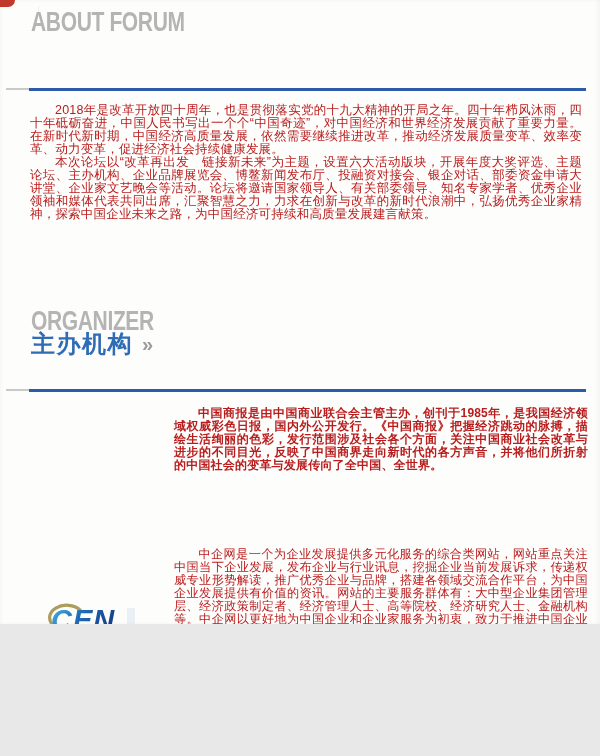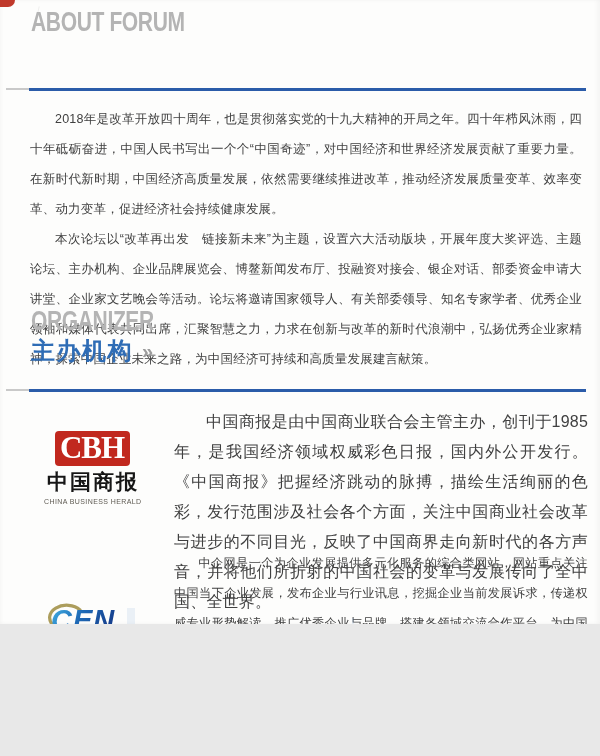--- a/index.html
+++ b/index.html
@@ -15,22 +15,22 @@
     transform:scaleX(0.78);transform-origin:left top;white-space:nowrap;letter-spacing:-0.5px;
   }
   .head-zh{
     position:absolute;left:31px;color:#2e6cb5;font-weight:800;font-size:24px;line-height:1.15;
     white-space:nowrap;letter-spacing:1.5px;
   }
   .head-zh .chev{color:#9c9c9c;font-size:20px;font-weight:700;margin-left:9px;letter-spacing:-2px;vertical-align:1px;}
   .rule-gray{position:absolute;left:6px;width:23px;height:2px;background:#c9c9c9;}
   .rule-blue{position:absolute;left:29px;width:557px;height:3px;background:#2b5ca9;}
   .body-col{
-    position:absolute;color:#404040;text-align:justify;
-    font-size:12.5px;line-height:30px;letter-spacing:0.2px;
+    position:absolute;color:#b91c1c;text-align:justify;
+    font-size:12.5px;line-height:13px;letter-spacing:0.2px;
   }
   .body-col p{margin:0;text-indent:2em;}
   
   .cbh-logo{position:absolute;left:44px;top:431px;width:96px;text-align:center;}
   .cbh-box{
     width:75px;height:35px;margin:0 auto;background:#c1281e;border-radius:4px;
     color:#ffffff;font-family:"Liberation Serif","DejaVu Serif",serif;font-weight:700;
     font-size:31px;line-height:33px;letter-spacing:-1px;
   }
   .cbh-zh{font-size:21px;font-weight:900;color:#161616;letter-spacing:2px;margin-right:-2px;margin-top:2px;white-space:nowrap;}
@@ -56,31 +56,26 @@
   <div class="head-en" style="top:9px;">ABOUT FORUM</div>
   <div class="rule-gray" style="top:88px;"></div>
   <div class="rule-blue" style="top:87.5px;"></div>
 
   <div class="body-col" style="left:30px;top:104px;width:552px;">
     <p>2018年是改革开放四十周年，也是贯彻落实党的十九大精神的开局之年。四十年栉风沐雨，四十年砥砺奋进，中国人民书写出一个个“中国奇迹”，对中国经济和世界经济发展贡献了重要力量。在新时代新时期，中国经济高质量发展，依然需要继续推进改革，推动经济发展质量变革、效率变革、动力变革，促进经济社会持续健康发展。</p>
     <p>本次论坛以“改革再出发　链接新未来”为主题，设置六大活动版块，开展年度大奖评选、主题论坛、主办机构、企业品牌展览会、博鳌新闻发布厅、投融资对接会、银企对话、部委资金申请大讲堂、企业家文艺晚会等活动。论坛将邀请国家领导人、有关部委领导、知名专家学者、优秀企业领袖和媒体代表共同出席，汇聚智慧之力，力求在创新与改革的新时代浪潮中，弘扬优秀企业家精神，探索中国企业未来之路，为中国经济可持续和高质量发展建言献策。</p>
   </div>
 
   <div class="head-en" style="top:308px;">ORGANIZER</div>
-  <div class="head-zh" style="top:337px;"><span>主办机构</span><span class="chev">»</span></div>
+  <div class="head-zh" style="top:330px;"><span>主办机构</span><span class="chev">»</span></div>
   <div class="rule-gray" style="top:389px;"></div>
   <div class="rule-blue" style="top:388.5px;"></div>
 
-  <div class="cbh-logo">
-    <div class="cbh-box">CBH</div>
-    <div class="cbh-zh">中国商报</div>
-    <div class="cbh-en">CHINA BUSINESS HERALD</div>
-  </div>
 
-  <div class="body-col" style="left:174px;top:407px;width:414px;font-size:16px;">
+  <div class="body-col" style="left:174px;top:407px;width:414px;font-size:12px;font-weight:bold;">
     <p>中国商报是由中国商业联合会主管主办，创刊于1985年，是我国经济领域权威彩色日报，国内外公开发行。《中国商报》把握经济跳动的脉搏，描绘生活绚丽的色彩，发行范围涉及社会各个方面，关注中国商业社会改革与进步的不同目光，反映了中国商界走向新时代的各方声音，并将他们所折射的中国社会的变革与发展传向了全中国、全世界。</p>
   </div>
 
   <div class="cen-logo">
     <svg width="104" height="40" viewBox="0 0 104 40">
       <defs>
         <linearGradient id="cengrad" x1="0" y1="0" x2="1" y2="0.35">
           <stop offset="0" stop-color="#45b5e6"></stop>
           <stop offset="0.5" stop-color="#1f6cb8"></stop>
           <stop offset="1" stop-color="#16418f"></stop>

